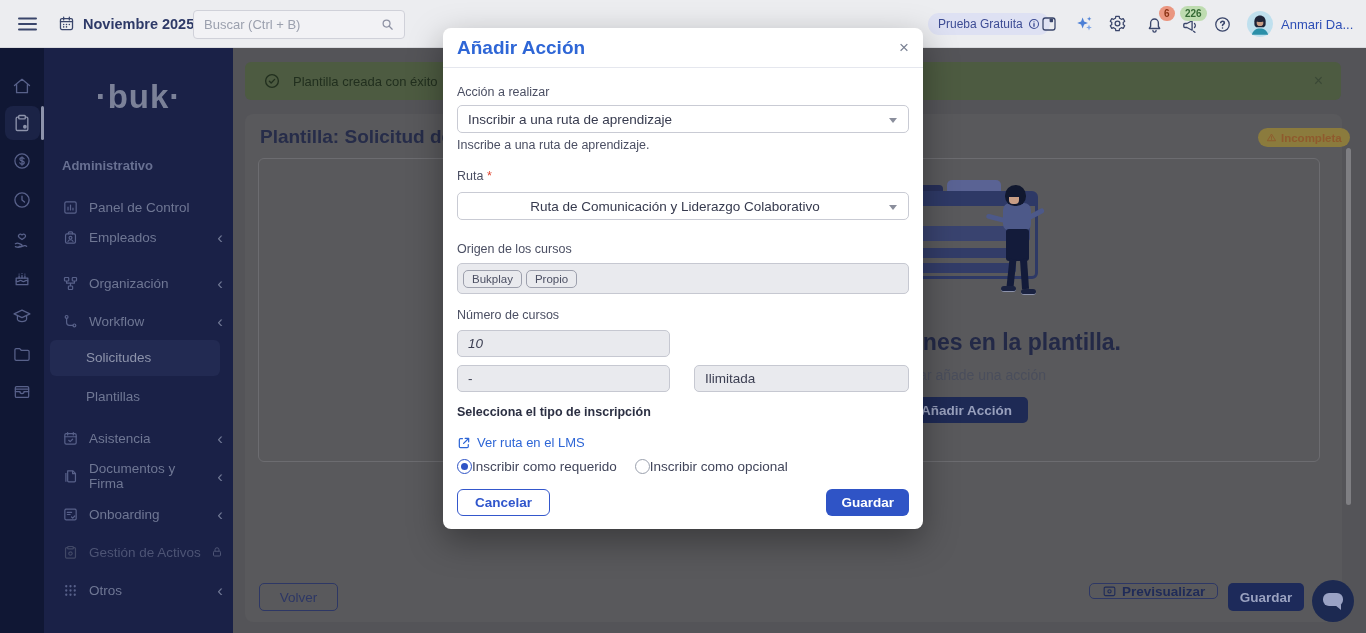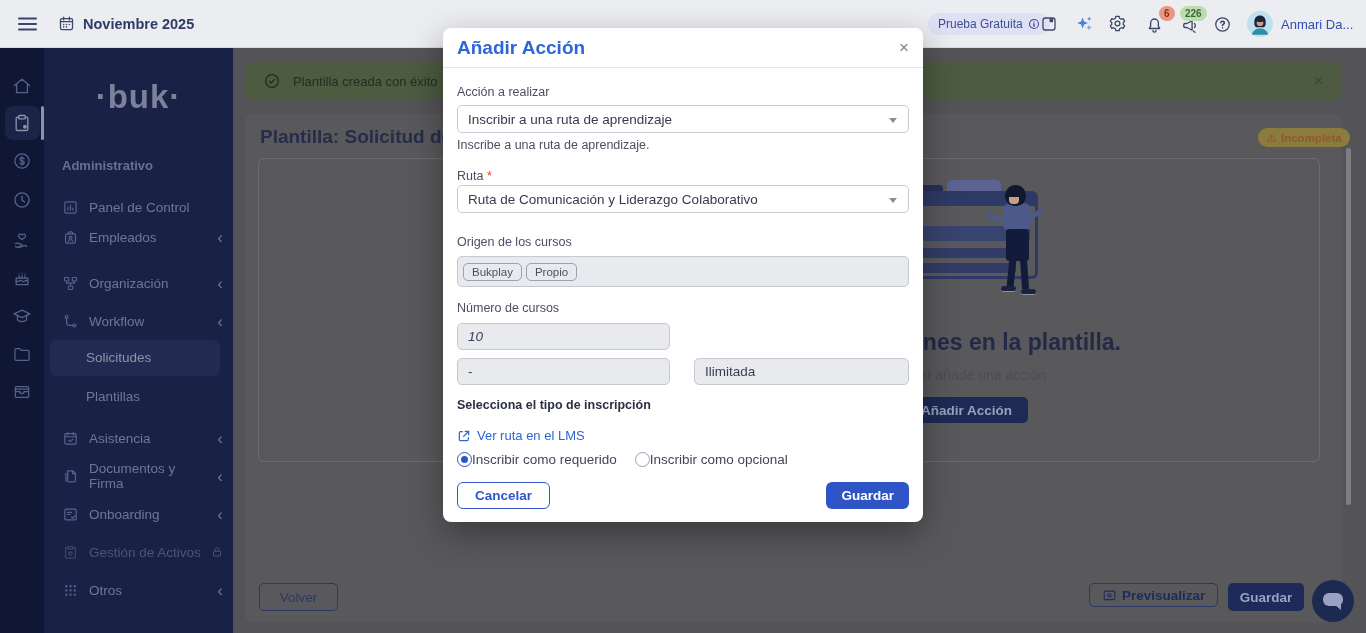--- a/index.html
+++ b/index.html
@@ -54,21 +54,21 @@
   #status-badge { left:1013px; top:14px; height:19px; background:#8b7b3d; border-radius:10px;
     display:flex; align-items:center; gap:4px; padding:0 8px; font-size:11.5px; font-weight:700; color:#8f5a2d; }
   #empty-panel { left:13px; top:44px; width:1062px; height:304px; border:1px solid #6c6c70; border-radius:6px; }
   #empty-title { right:198px; top:170px; font-size:23px; font-weight:600; color:#232947; white-space:nowrap; }
   #empty-sub { right:273px; top:208px; font-size:14px; color:#4a4e5c; white-space:nowrap; }
   #add-action-btn { right:291px; top:238px; height:26px; padding:0 16px; background:#1e2a55;
     border:none; border-radius:5px; color:#98a0bd; font-size:13.5px; font-weight:700;
     display:flex; align-items:center; white-space:nowrap; }
   #back-btn { left:14px; top:469px; width:79px; height:28px; background:transparent;
     border:1px solid #2d3765; border-radius:5px; color:#2d3765; font-size:13.5px; }
-  #preview-btn { left:844px; top:469px; height:24px; padding:0 12px; background:transparent;
+  #preview-btn { left:844px; top:469px; height:16px; padding:0 12px; background:transparent;
     border:1px solid #2d3765; border-radius:5px; color:#1f2b58; font-size:13.5px; font-weight:700;
     display:flex; align-items:center; gap:5px; }
   #save-page-btn { left:983px; top:469px; width:76px; height:28px; background:#1d2a5a;
     border:none; border-radius:5px; color:#9aa2c0; font-size:13.5px; font-weight:700; }
   #scroll-thumb { left:1113px; top:100px; width:5px; height:357px; background:#7f7f83; border-radius:3px; }
   #chat-btn { left:1079px; top:532px; width:42px; height:42px; border-radius:50%; background:#1c2951; }
   #chat-bubble { left:11px; top:13px; width:20px; height:13px; background:#9aa2c4; border-radius:6px; }
   #chat-tail { left:23px; top:25px; width:6px; height:5px; background:#9aa2c4;
     clip-path:polygon(0 0,100% 0,100% 100%); }
 
@@ -127,20 +127,29 @@
   <div class="abs" style="left:58px;top:15px;display:flex;align-items:center;gap:8px;">
     <span>
       <svg width="17" height="17" viewBox="0 0 24 24" class="tb-ic" fill="none" stroke="currentColor" stroke-width="1.8">
           <rect x="3.5" y="5" width="17" height="15.5" rx="2"></rect>
           <path d="M8 3v4M16 3v4M3.5 9.5h17" stroke-linecap="round"></path>
           <path d="M8 13.5h.01M12 13.5h.01M16 13.5h.01M8 16.8h.01M12 16.8h.01" stroke-linecap="round" stroke-width="2.2"></path>
         </svg>
     </span>
     <span id="date-text">Noviembre 2025</span>
   </div>
+  <div id="search-box" class="abs">
+    <input type="text" placeholder="Buscar (Ctrl + B)" style="">
+    <span>
+      <svg width="15" height="15" viewBox="0 0 24 24" fill="none" stroke="#8d91a3" stroke-width="2" stroke-linecap="round">
+          <circle cx="10.5" cy="10.5" r="5.5"></circle>
+          <path d="M14.8 14.8 19.5 19.5"></path>
+        </svg>
+    </span>
+  </div>
   <div id="trial-pill" class="abs">
     <span>Prueba Gratuita</span>
     <span>
       <svg width="12" height="12" viewBox="0 0 16 16" fill="none" stroke="#3d4c94" stroke-width="1.4" stroke-linecap="round">
           <circle cx="8" cy="8" r="6"></circle>
           <path d="M8 7.4V11M8 5.1v.01" stroke-width="1.8"></path>
         </svg>
     </span>
   </div>
   <div class="abs" style="left:1040px;top:15px;">
@@ -453,21 +462,21 @@
     <div class="f-label">Acción a realizar</div>
     <div class="sel">
       <span>Inscribir a una ruta de aprendizaje</span>
     </div>
     <div class="helper">Inscribe a una ruta de aprendizaje.</div>
 
     <div class="f-label">
       <span>Ruta</span>
       <span class="req">*</span>
     </div>
-    <div class="sel" style="margin-top:2px;">
+    <div class="sel" style="margin-top:9px;justify-content:center;">
       <span>Ruta de Comunicación y Liderazgo Colaborativo</span>
     </div>
 
     <div class="f-label" style="margin-top:22px;">Origen de los cursos</div>
     <div id="chips-field" class="dis-field">
       <span class="chip">Bukplay</span>
       <span class="chip">Propio</span>
     </div>
 
     <div class="f-label" style="margin-top:14px;">Número de cursos</div>

